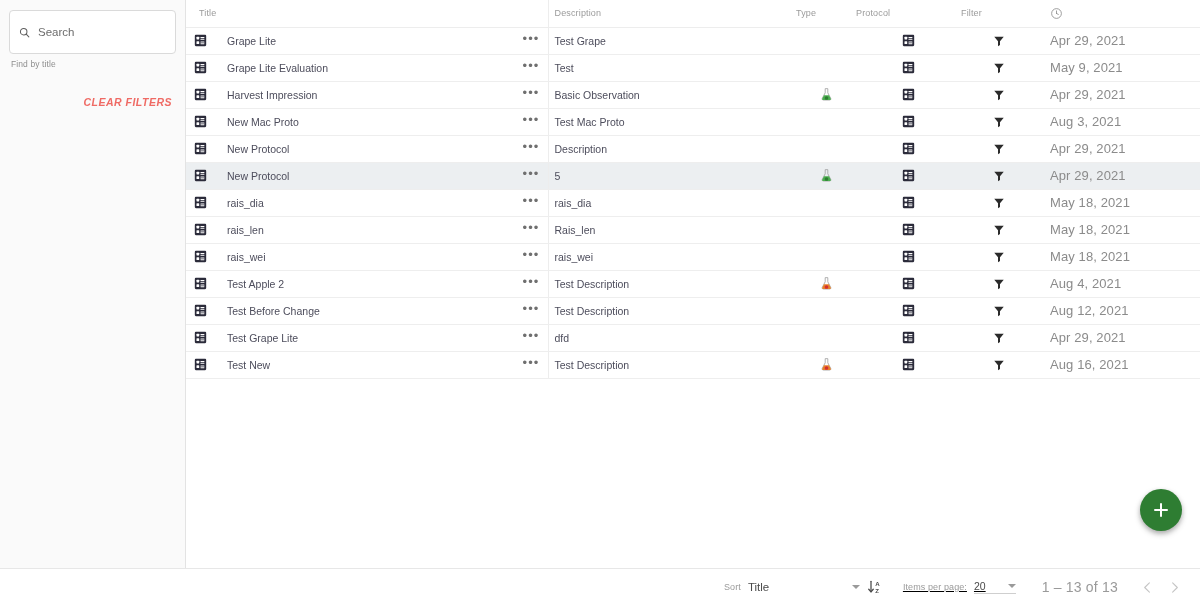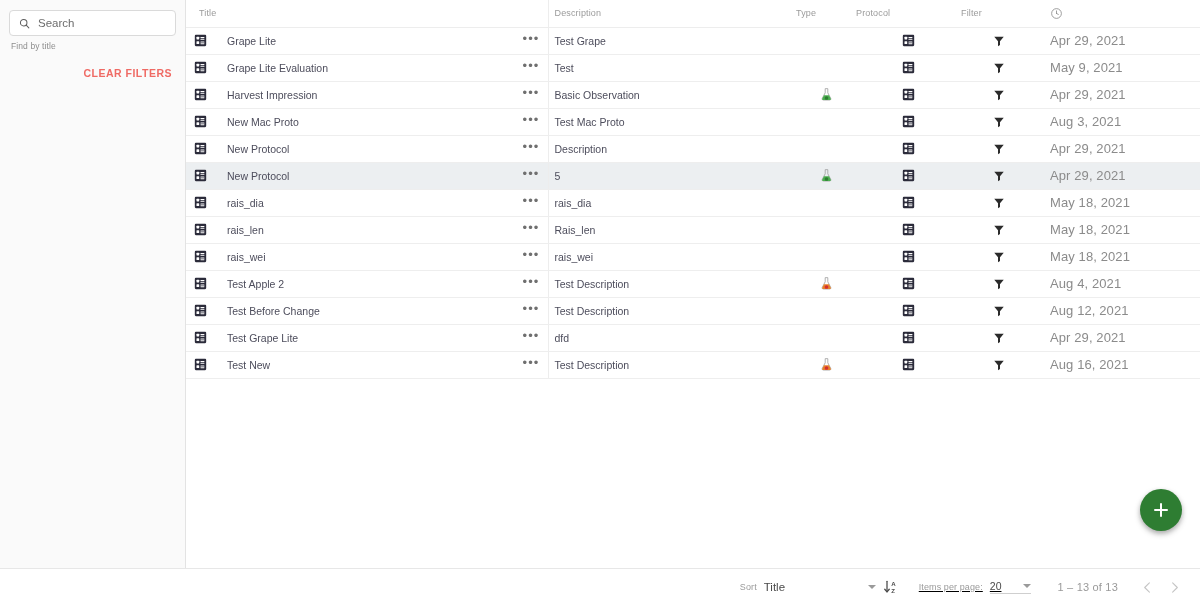--- a/index.html
+++ b/index.html
@@ -80,21 +80,21 @@
   
   .sidebar {
     width: 186px;
     min-width: 186px;
     background: #fafafa;
     border-right: 1px solid #e3e3e3;
     padding: 10px 9px 0 9px;
     position: relative;
   }
   .search-box {
-    height: 26px;
+    height: 44px;
     border: 1px solid #dadada;
     border-radius: 4px;
     background: #ffffff;
     display: flex;
     align-items: center;
     padding: 0 8px;
     gap: 7px;
   }
   .search-box svg { flex: 0 0 auto; display: block; }
   .search-input {
@@ -109,23 +109,24 @@
   }
   .search-input::placeholder { color: #6d6d6d; opacity: 1; }
   .hint {
     font-size: 8.5px;
     color: #8e8e8e;
     margin-top: 5px;
     padding-left: 2px;
     letter-spacing: 0.1px;
   }
   .clear-filters {
-    margin-top: 12px;
+    margin-top: 23px;
     text-align: right;
     padding-right: 4px;
+    font-style: italic;
   }
   .clear-filters span {
     font-size: 10.5px;
     font-weight: 700;
     color: #ef6a64;
     letter-spacing: 0.5px;
     cursor: pointer;
   }
 
   
@@ -277,21 +278,21 @@
 
   .ipp-group { display: flex; align-items: center; gap: 7px; margin-left: 20px; text-decoration: underline; }
   .ipp-select {
     display: flex; align-items: center; gap: 22px;
     border-bottom: 1px solid #cfcfcf;
     padding-bottom: 1px;
     cursor: pointer;
   }
   .ipp-value { font-size: 10.5px; color: #4a4a4a; }
 
-  .range-text { font-size: 11px; color: #9a9a9a; margin-left: 26px; letter-spacing: 0.2px; }
+  .range-text { font-size: 14px; color: #9a9a9a; margin-left: 26px; letter-spacing: 0.2px; }
 
   .pager { display: flex; align-items: center; gap: 12px; margin-left: 22px; }
   .chev { width: 15px; height: 15px; cursor: pointer; display: block; }
 </style>
 </head>
 <body>
 
 <div id="app">
 
 

